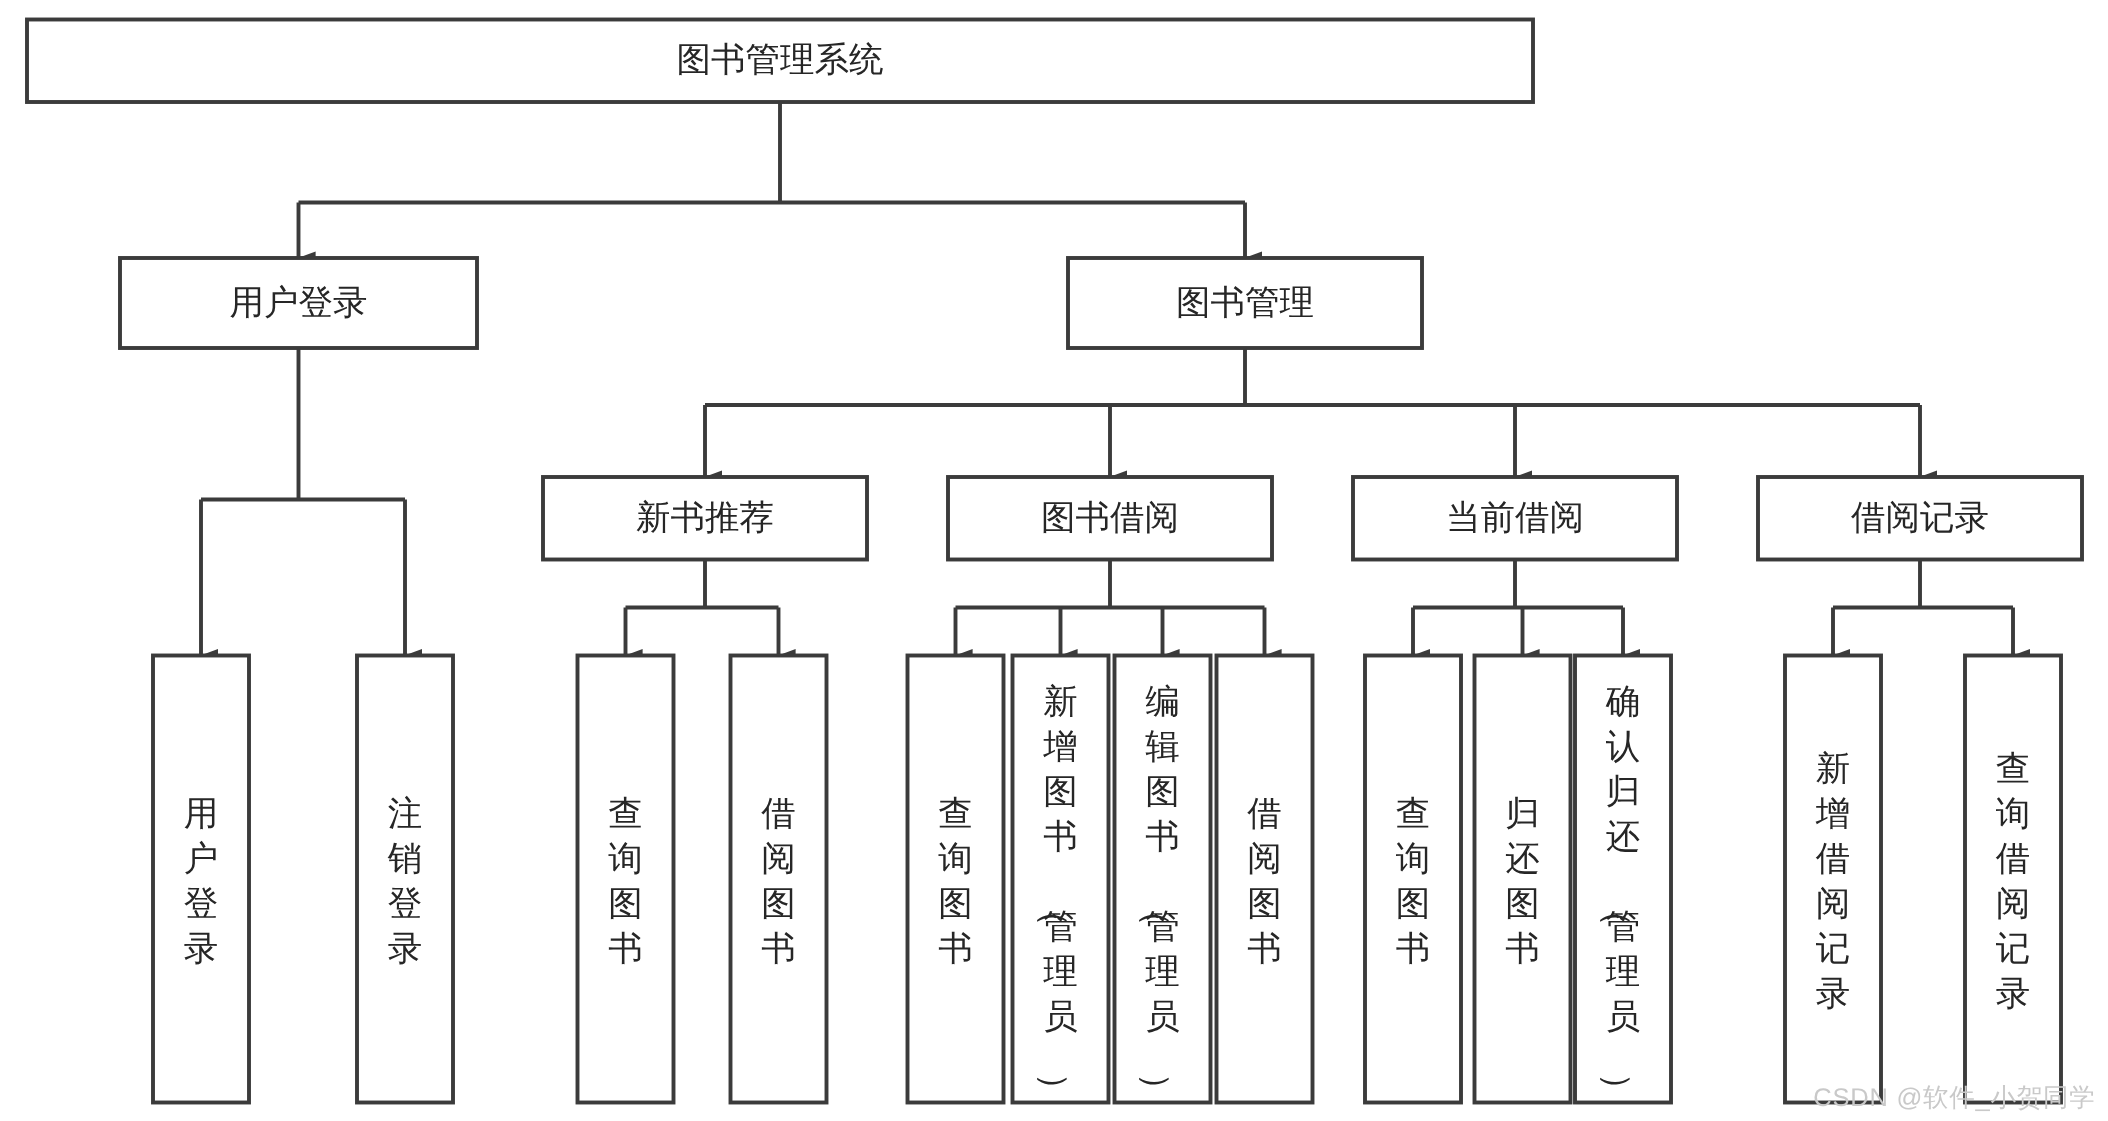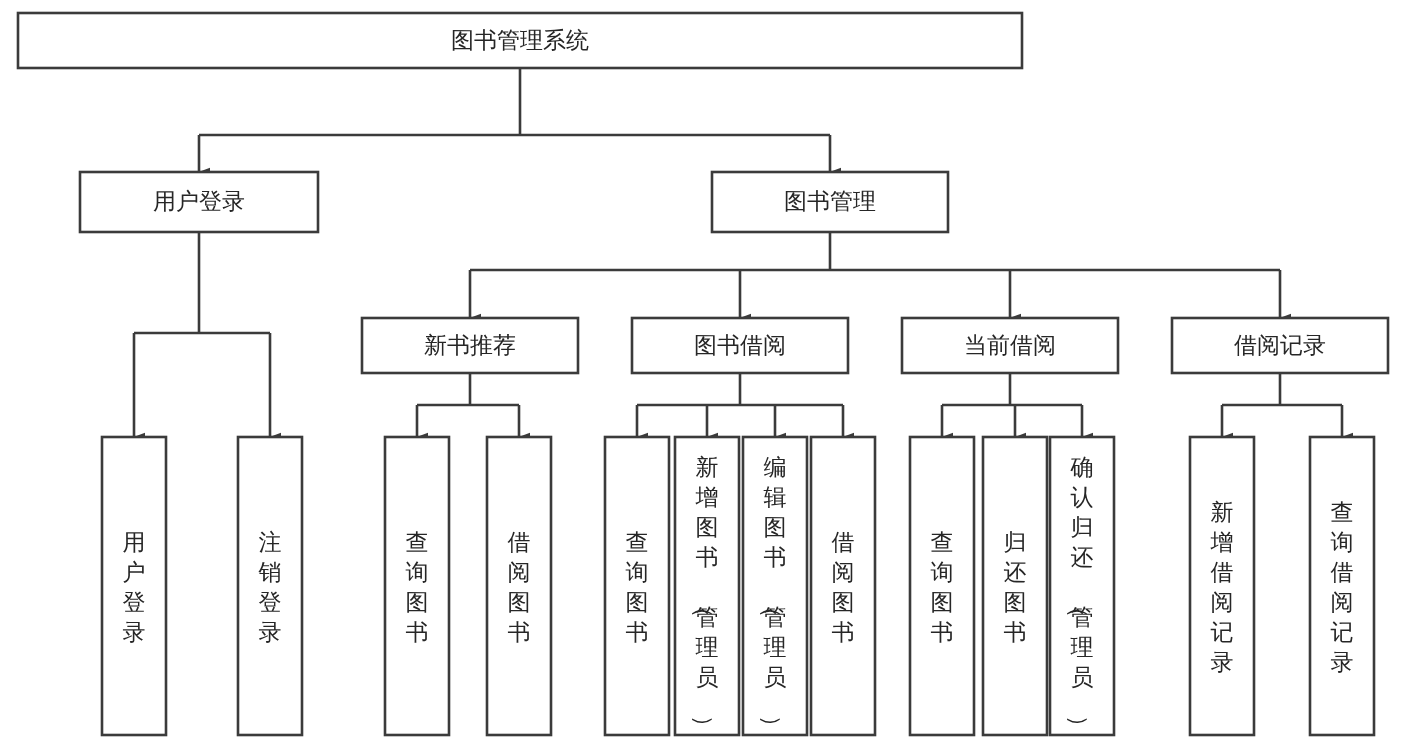--- a/index.html
+++ b/index.html
@@ -187,13 +187,14 @@
         <g>
           <rect x="1190" y="437" width="64" height="298" class="node-rect"></rect>
           <text x="1222" y="520" class="node-label-v"><tspan x="1222" dy="0">新</tspan><tspan x="1222" dy="30">增</tspan><tspan x="1222" dy="30">借</tspan><tspan x="1222" dy="30">阅</tspan><tspan x="1222" dy="30">记</tspan><tspan x="1222" dy="30">录</tspan></text>
         </g>
         <g>
           <rect x="1310" y="437" width="64" height="298" class="node-rect"></rect>
           <text x="1342" y="520" class="node-label-v"><tspan x="1342" dy="0">查</tspan><tspan x="1342" dy="30">询</tspan><tspan x="1342" dy="30">借</tspan><tspan x="1342" dy="30">阅</tspan><tspan x="1342" dy="30">记</tspan><tspan x="1342" dy="30">录</tspan></text>
         </g>
       </g>
   </svg>
+  <div class="watermark">CSDN @软件_小贺同学</div>
 </div>
 
 </body></html>

